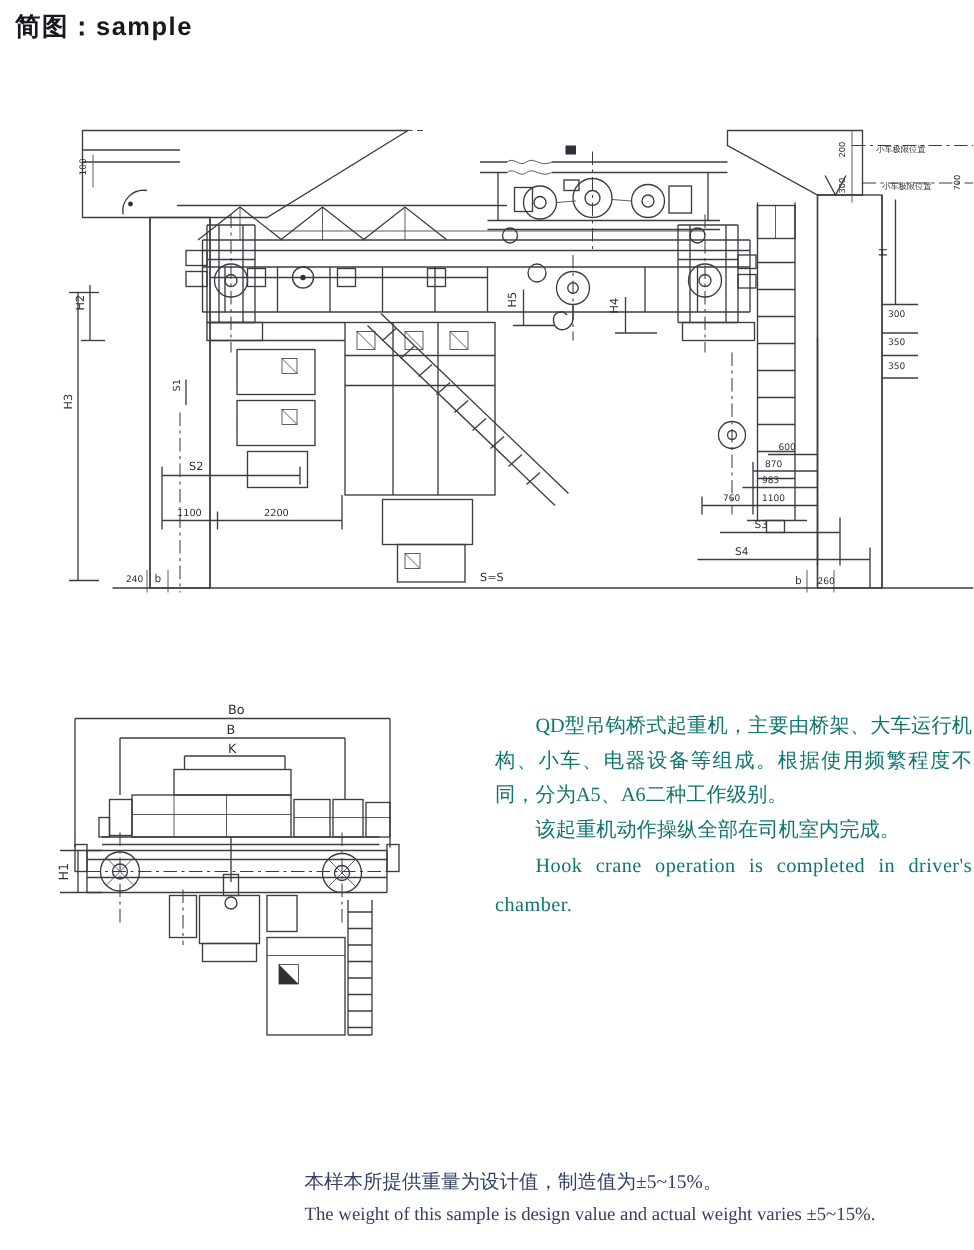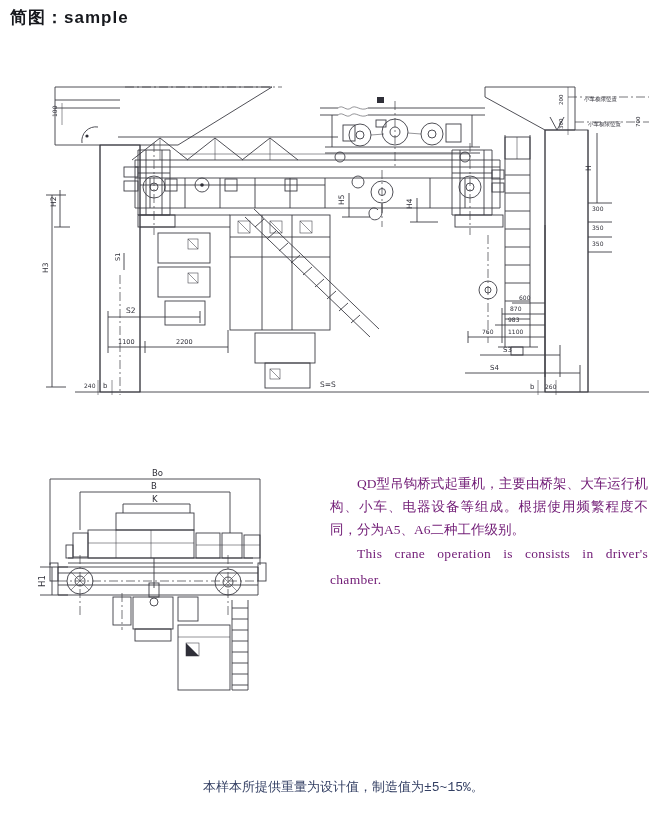--- a/index.html
+++ b/index.html
@@ -6,34 +6,34 @@
   body{
     width:649px;height:833px;position:relative;background:#ffffff;
     font-family:"Liberation Sans",sans-serif;overflow:hidden;
   }
   .page-title{
     position:absolute;left:10px;top:6px;
     font-size:17px;font-weight:bold;color:#16181d;letter-spacing:1px;
   }
   .desc-block{
     position:absolute;left:330px;top:472px;width:318px;
-    color:#701a75;
+    color:#0f766e;
   }
   .desc-block p{
     margin:0;text-align:justify;text-indent:2em;
     font-family:"Liberation Serif",serif;
   }
   .zh-p{font-size:13.5px;line-height:23px;}
   .en-p{font-size:13.5px;line-height:26px;letter-spacing:.3px;}
   .en-first{margin-top:16px !important;}
   .footnote{
     position:absolute;left:203px;top:777px;color:#333f63;
     font-family:"Liberation Serif",serif;
   }
-  .footnote p{margin:0;font-family:Liberation Mono, monospace;}
+  .footnote p{margin:0;}
   .fn-zh{font-size:13px;line-height:22px;}
   .fn-en{font-size:12.5px;line-height:21px;}
   svg{position:absolute;}
   svg line,svg path,svg rect,svg circle,svg polyline{
     stroke:#3c3c44;fill:none;stroke-width:0.9;
   }
   svg .thin{stroke-width:0.55;}
   svg .cl{stroke-dasharray:9 3 2 3;stroke-width:0.7;}
   svg .fillblk{fill:#2f2f38;stroke:none;}
   svg text{fill:#2f2f38;stroke:none;font-family:"DejaVu Sans",sans-serif;}
@@ -438,18 +438,20 @@
   <g id="side-labels">
       <text x="124" y="21" font-size="8.5">Bo</text>
       <text x="123" y="34" font-size="8.5">B</text>
       <text x="124" y="47" font-size="8.5">K</text>
       <text x="17" y="132" font-size="8.5" transform="rotate(-90 17 132)">H1</text>
     </g>
 </svg>
 
 <div class="desc-block">
   <p class="zh-p">QD型吊钩桥式起重机，主要由桥架、大车运行机构、小车、电器设备等组成。根据使用频繁程度不同，分为A5、A6二种工作级别。</p>
-  <p class="en-p">This crane operation is consists in driver's chamber.</p>
+  <p class="zh-p">该起重机动作操纵全部在司机室内完成。</p>
+  <p class="en-p">Hook crane operation is completed in driver's chamber.</p>
 </div>
 
 <div class="footnote">
   <p class="fn-zh">本样本所提供重量为设计值，制造值为±5~15%。</p>
+  <p class="fn-en">The weight of this sample is design value and actual weight varies ±5~15%.</p>
 </div>
 
 </body></html>

